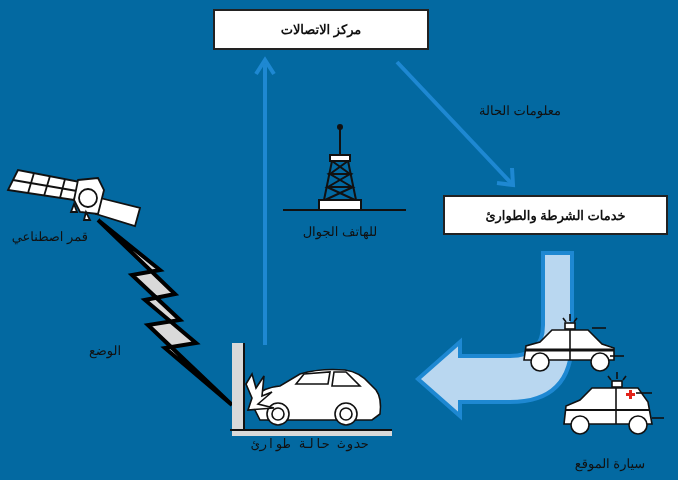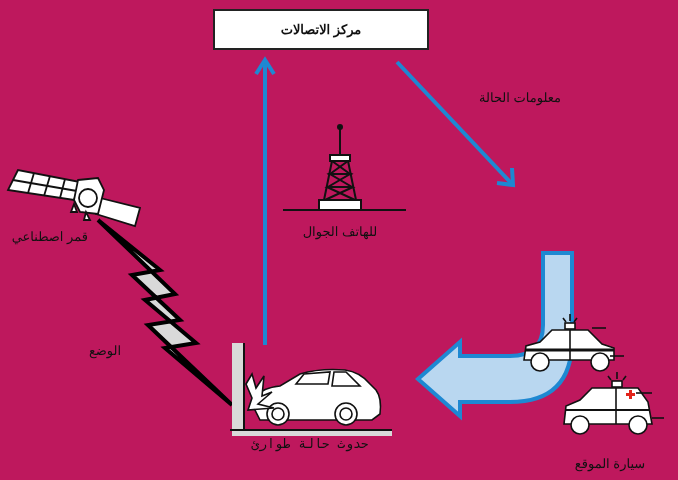--- a/index.html
+++ b/index.html
@@ -1,16 +1,16 @@
 <!DOCTYPE html>
 <html><head>
 <meta charset="utf-8">
 <style>
   html, body { margin:0; padding:0; background:#ffffff; }
-  #stage { position:relative; width:678px; height:480px; overflow:hidden; background:#be185d;
+  #stage { position:relative; width:678px; height:480px; overflow:hidden; background:#0369a1;
            font-family:"Liberation Sans", sans-serif; color:#111; }
   #stage svg.bg { position:absolute; left:0; top:0; }
   .box { position:absolute; border:2px solid #222; background:#fff; box-sizing:border-box;
          display:flex; align-items:center; justify-content:center; font-weight:bold; font-size:13px; direction:rtl; }
   .lbl { position:absolute; font-size:13px; direction:rtl; text-align:center; white-space:nowrap; line-height:17px; }
 </style>
 </head>
 <body>
 
 <div id="stage">
@@ -101,22 +101,25 @@
       <path d="M626,393 h3 v-3 h3 v3 h3 v3 h-3 v3 h-3 v-3 h-3 Z" fill="#e2231a" stroke="none"></path>
       <line x1="636" y1="393" x2="652" y2="393"></line>
       <line x1="652" y1="418" x2="664" y2="418"></line>
     </g>
   </svg>
 
   <div class="box" style="left:213px;top:9px;width:216px;height:41px;">
     <span>مركز الاتصالات</span>
   </div>
 
+  <div class="box" style="left:443px;top:195px;width:225px;height:40px;">
+    <span>خدمات الشرطة والطوارئ</span>
+  </div>
 
-  <div class="lbl" style="left:470px;top:89px;width:100px;">معلومات الحالة</div>
+  <div class="lbl" style="left:470px;top:102px;width:100px;">معلومات الحالة</div>
 
   <div class="lbl" style="left:160px;top:182px;width:100px;text-align:right;">
   </div>
 
   <div class="lbl" style="left:280px;top:223px;width:120px;">
     <div>للهاتف الجوال</div>
   </div>
 
   <div class="lbl" style="left:0px;top:228px;width:88px;text-align:right;">قمر اصطناعي</div>
 

